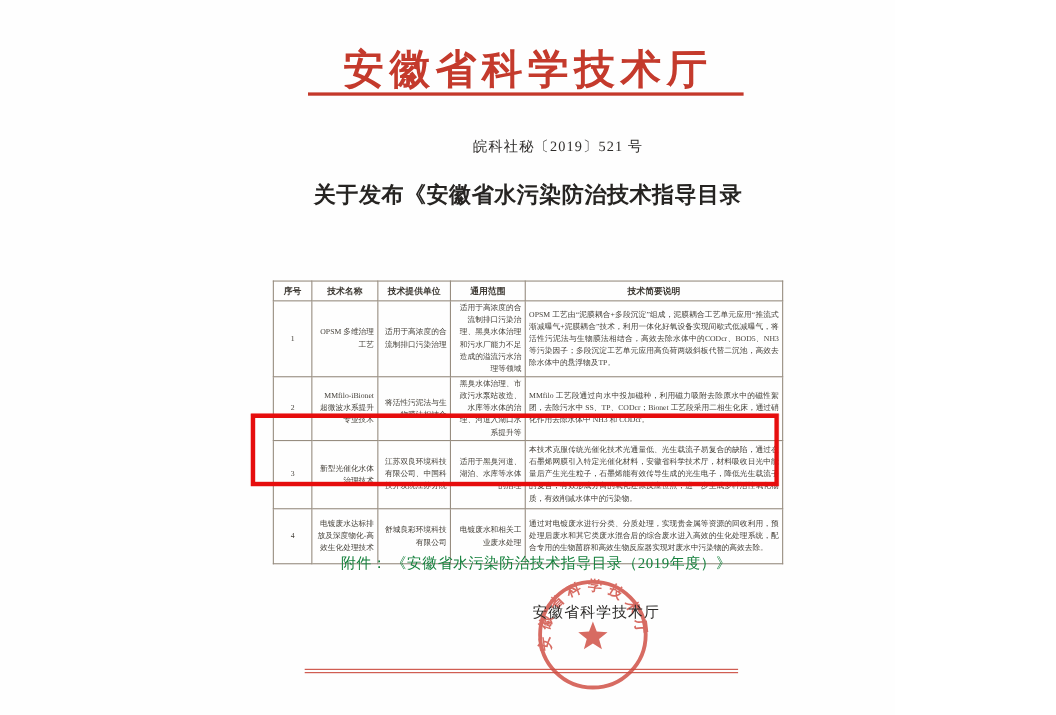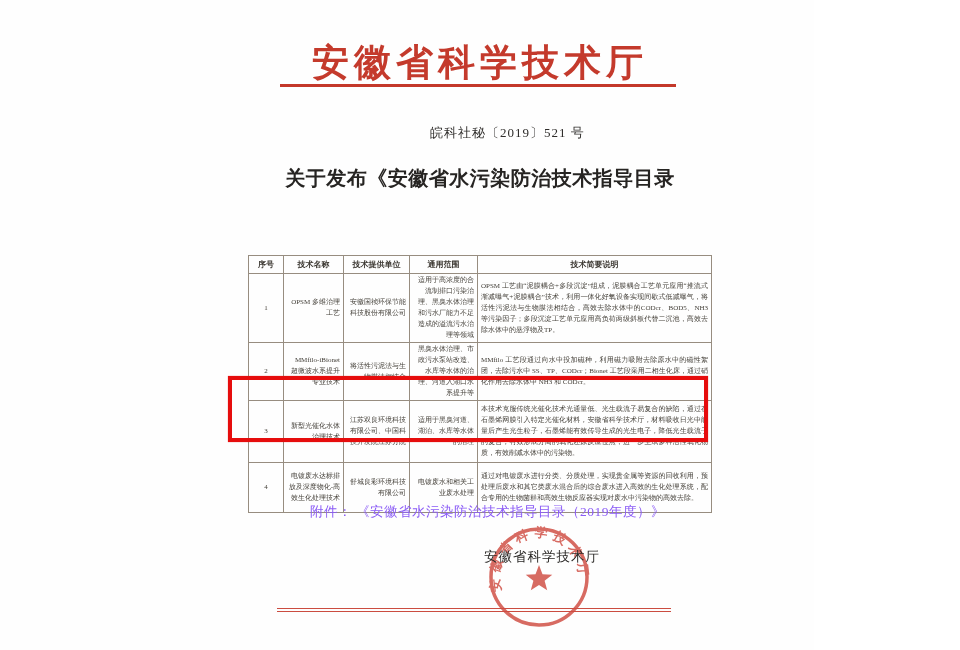--- a/index.html
+++ b/index.html
@@ -29,21 +29,21 @@
   td.col-scope{vertical-align:top;text-align:right;}
   td.col-summary{vertical-align:top;text-align:justify;line-height:11.5px;}
   tbody tr:nth-child(1){height:60px;}
   tbody tr:nth-child(2){height:46px;}
   tbody tr:nth-child(3){height:62px;}
   tbody tr:nth-child(4){height:50px;}
 
   .highlight-box{position:absolute;left:228px;top:376px;width:472px;height:58px;
     border:4px solid #e60d0d;z-index:6;box-shadow:0 0 1px rgba(230,13,13,.6);}
 
-  .attachment{position:absolute;left:310px;top:503px;font-size:13.5px;color:#8b5cf6;
+  .attachment{position:absolute;left:310px;top:503px;font-size:13.5px;color:#15803d;
     letter-spacing:.5px;}
 
   .seal{position:absolute;left:484px;top:522px;z-index:2;opacity:.82;}
   .signature{position:absolute;left:442px;top:548px;width:200px;text-align:center;
     z-index:3;color:#2a2826;}
   .signature .sig-org{font-size:13.5px;letter-spacing:1px;}
   .signature .sig-date{font-size:13.5px;margin-top:9px;letter-spacing:.5px;}
 
   .bottom-rule{position:absolute;left:277px;top:608px;width:394px;height:2px;
     border-top:1px solid #cb4c40;border-bottom:1px solid #cb4c40;z-index:1;}
@@ -76,21 +76,21 @@
           <th>技术名称</th>
           <th>技术提供单位</th>
           <th>通用范围</th>
           <th>技术简要说明</th>
         </tr>
     </thead>
     <tbody id="tbody">
         <tr>
           <td class="col-no">1</td>
           <td class="col-name">OPSM 多维治理工艺</td>
-          <td class="col-provider">安徽国祯环保节能科技股份有限公司</td>
+          <td class="col-provider">适用于高浓度的合流制排口污染治理</td>
           <td class="col-scope">适用于高浓度的合流制排口污染治理、黑臭水体治理和污水厂能力不足造成的溢流污水治理等领域</td>
           <td class="col-summary">OPSM 工艺由“泥膜耦合+多段沉淀”组成，泥膜耦合工艺单元应用“推流式渐减曝气+泥膜耦合”技术，利用一体化好氧设备实现间歇式低减曝气，将活性污泥法与生物膜法相结合，高效去除水体中的CODcr、BOD5、NH3等污染因子；多段沉淀工艺单元应用高负荷两级斜板代替二沉池，高效去除水体中的悬浮物及TP。</td>
         </tr>
         <tr>
           <td class="col-no">2</td>
           <td class="col-name">MMfilo-iBionet 超微波水系提升专业技术</td>
           <td class="col-provider">将活性污泥法与生物膜法相结合</td>
           <td class="col-scope">黑臭水体治理、市政污水泵站改造、水库等水体的治理、河道入湖口水系提升等</td>
           <td class="col-summary">MMfilo 工艺段通过向水中投加磁种，利用磁力吸附去除原水中的磁性絮团，去除污水中 SS、TP、CODcr；Bionet 工艺段采用二相生化床，通过硝化作用去除水体中 NH3 和 CODcr。</td>
         </tr>

